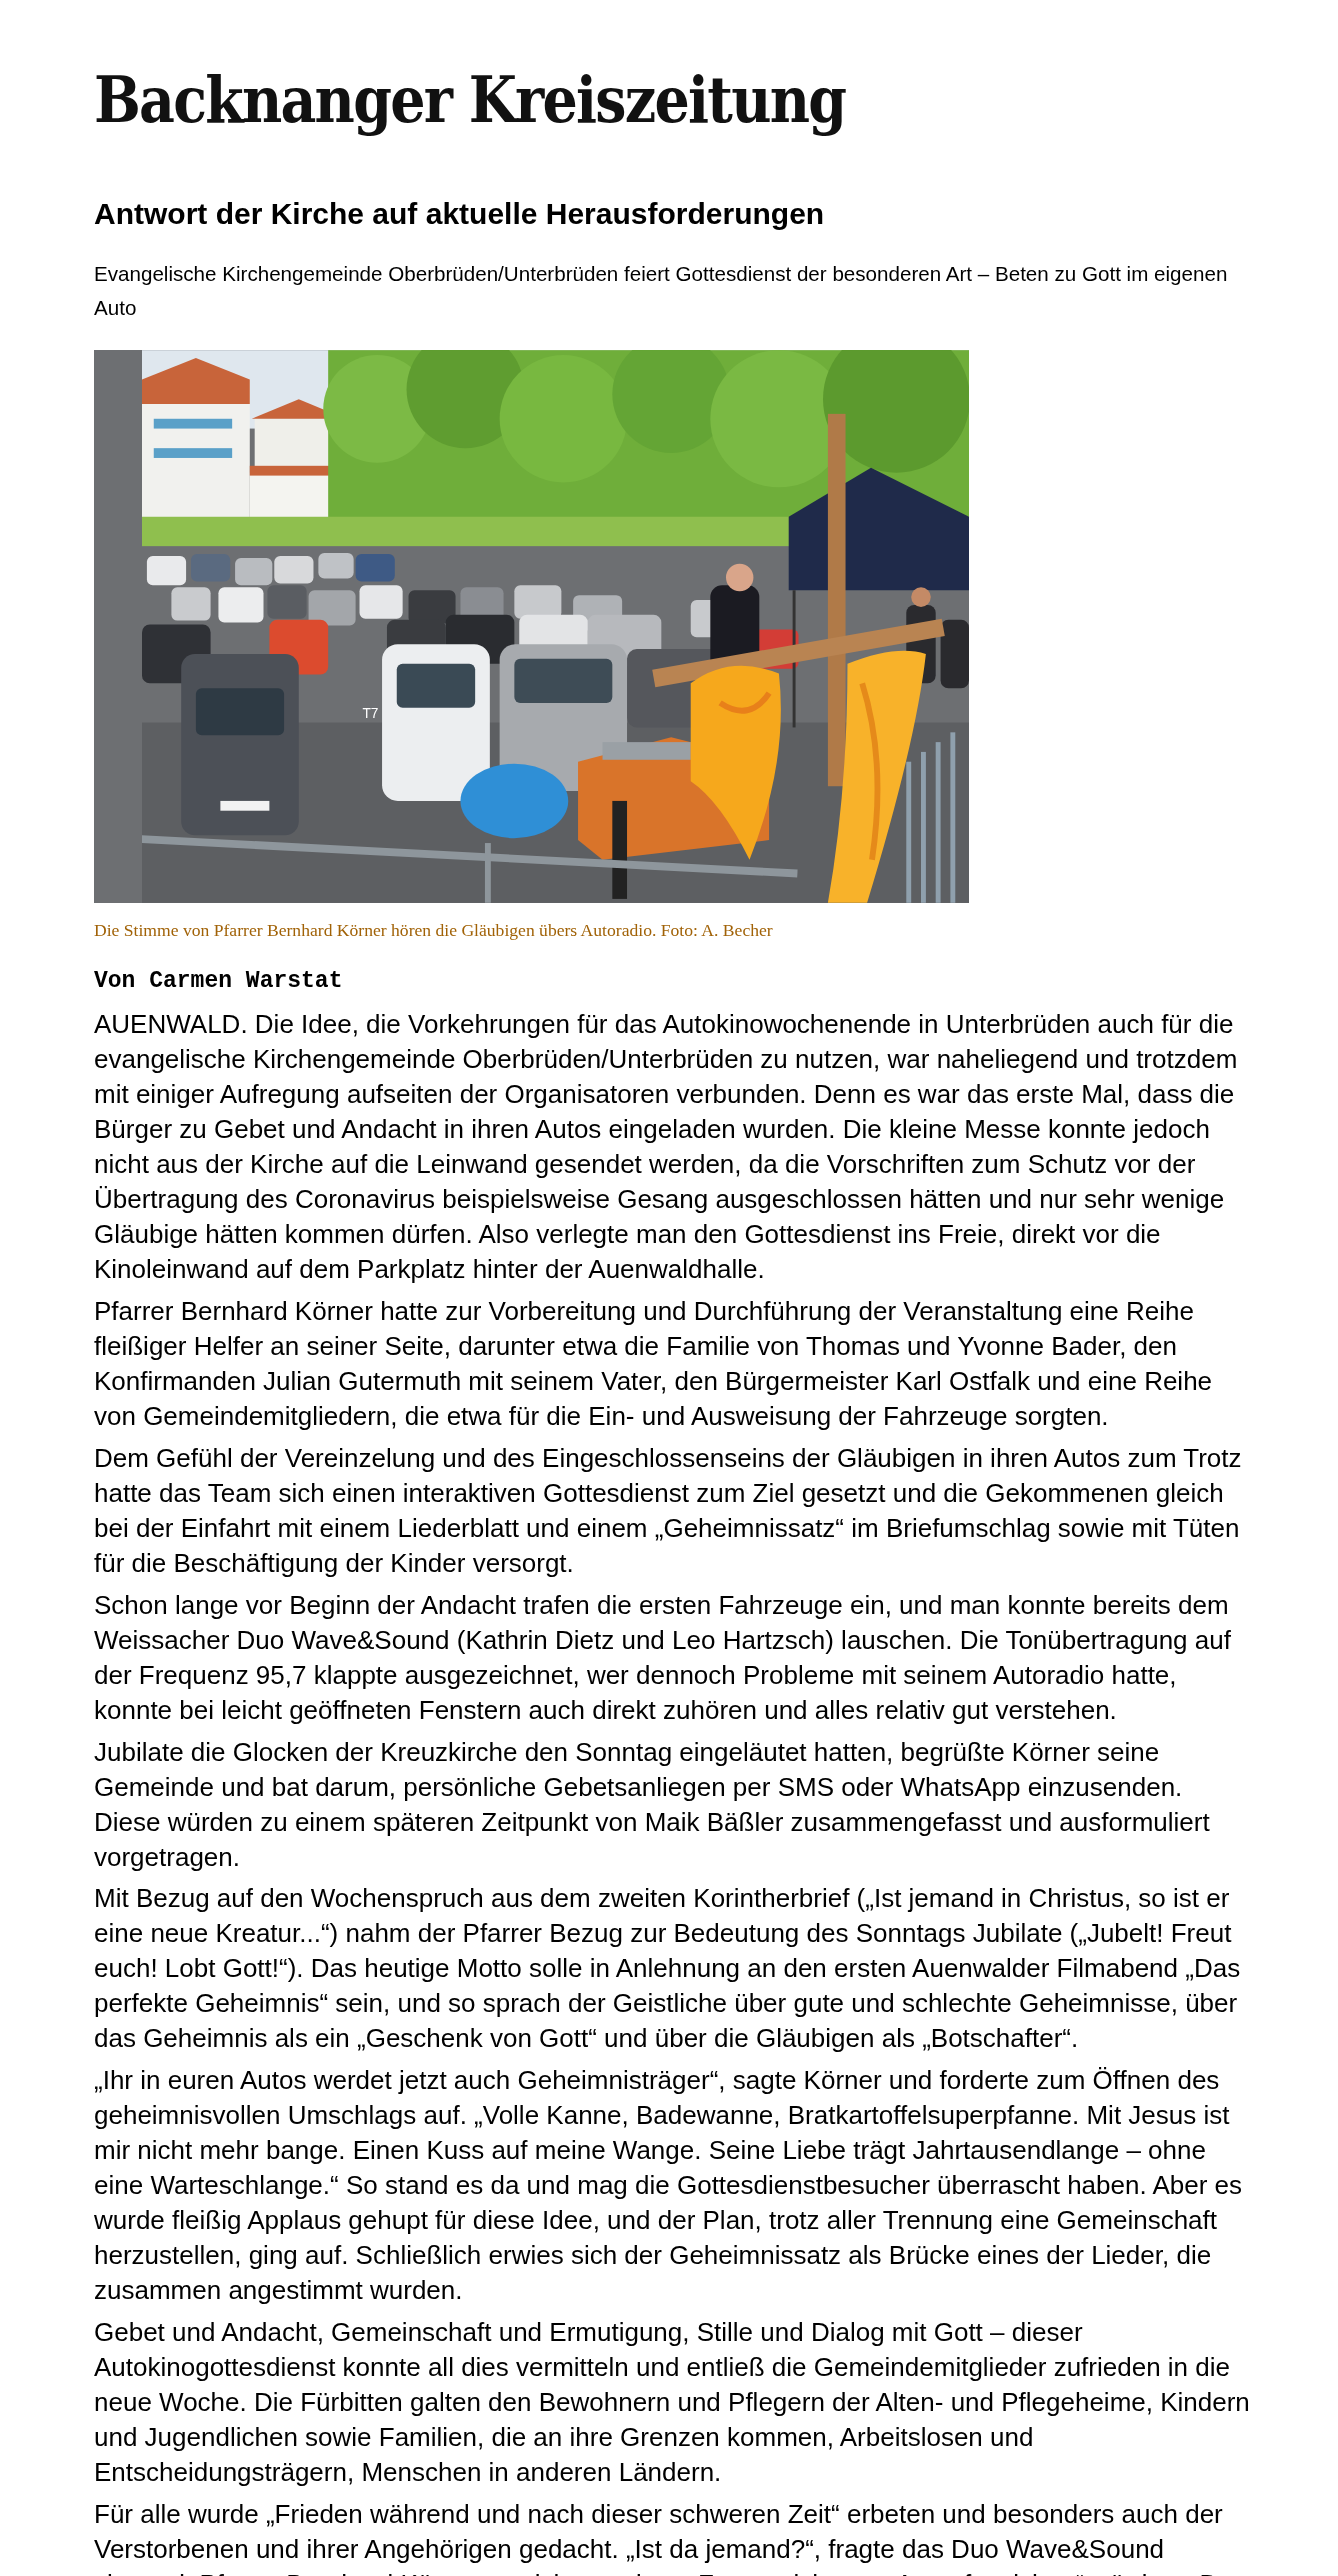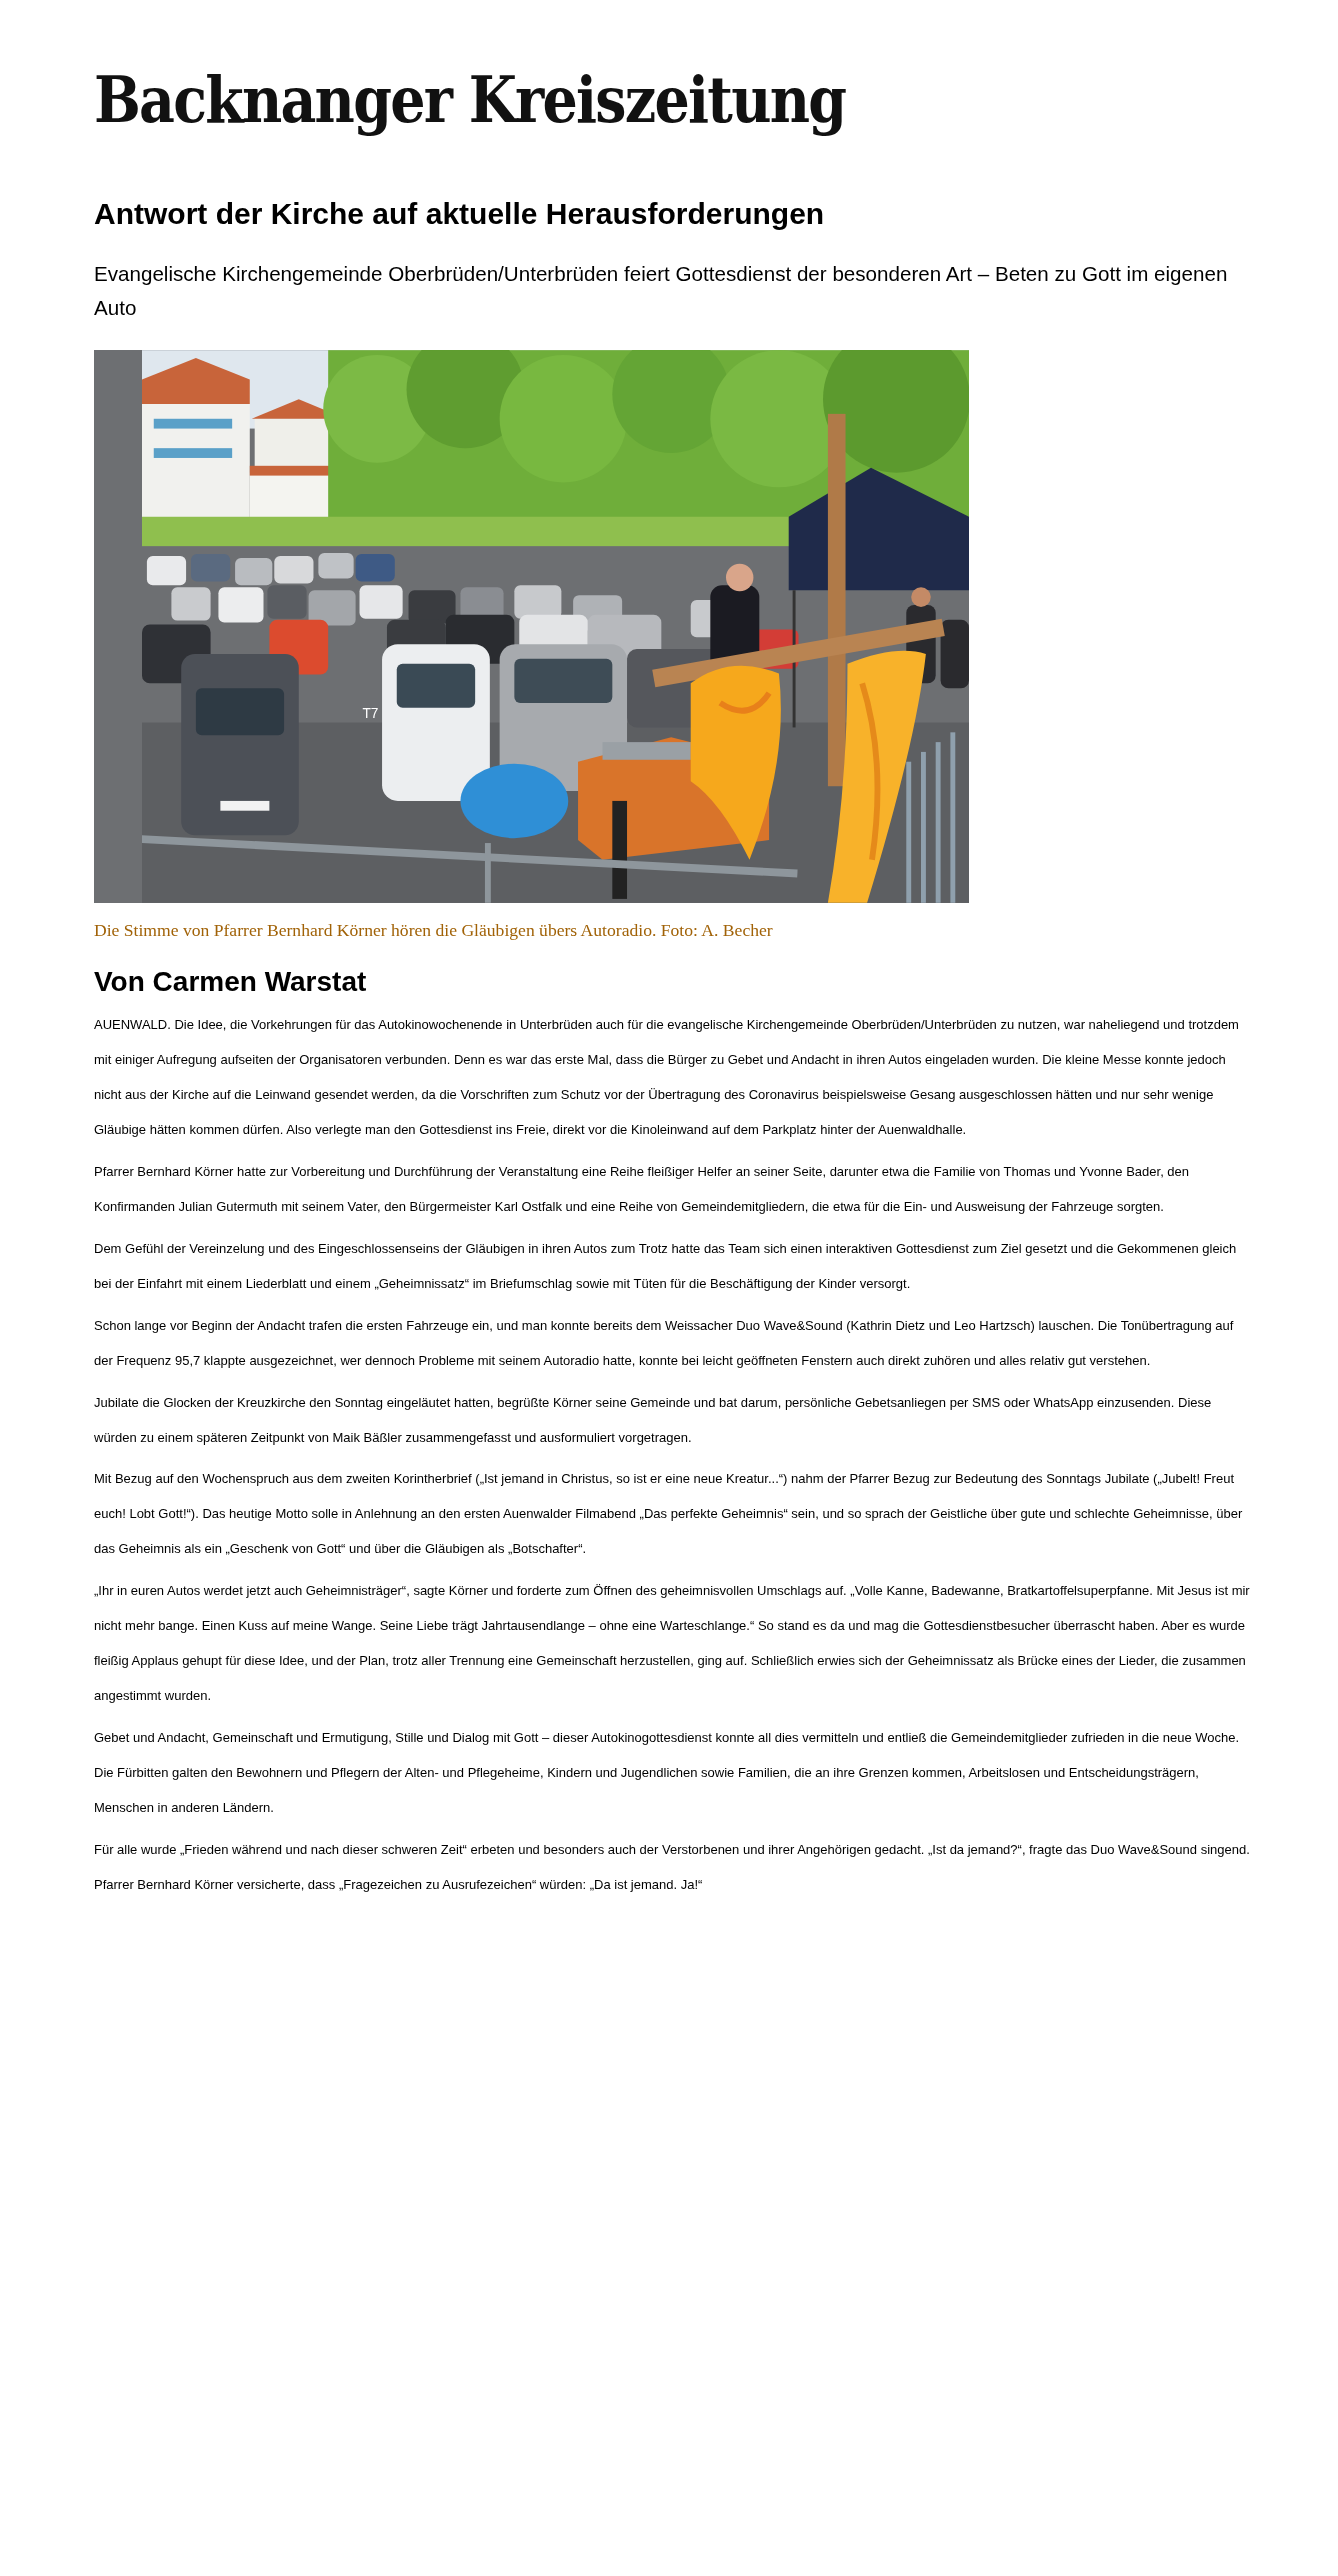--- a/index.html
+++ b/index.html
@@ -79,33 +79,34 @@
       font-size: 17.6px;
       line-height: 23.5px;
       color: #a16207;
       white-space: nowrap;
     }
     .byline {
       position: absolute;
       left: 0;
       top: 967px;
       margin: 0;
-      font-size: 28px;
+      font-size: 23px;
       line-height: 29px;
       font-weight: bold;
+      font-family: Liberation Mono, monospace;
     }
     .body-text {
       position: absolute;
       left: 0;
       top: 1007px;
       width: 1161px;
     }
     .body-text p {
       margin: 0 0 6.9px 0;
-      font-size: 13px;
+      font-size: 26px;
       line-height: 35px;
     }
   </style>
 </head>
 <body>
 
 <div class="page">
 
   <div class="masthead">
     <span class="masthead-text">Backnanger Kreiszeitung</span>

